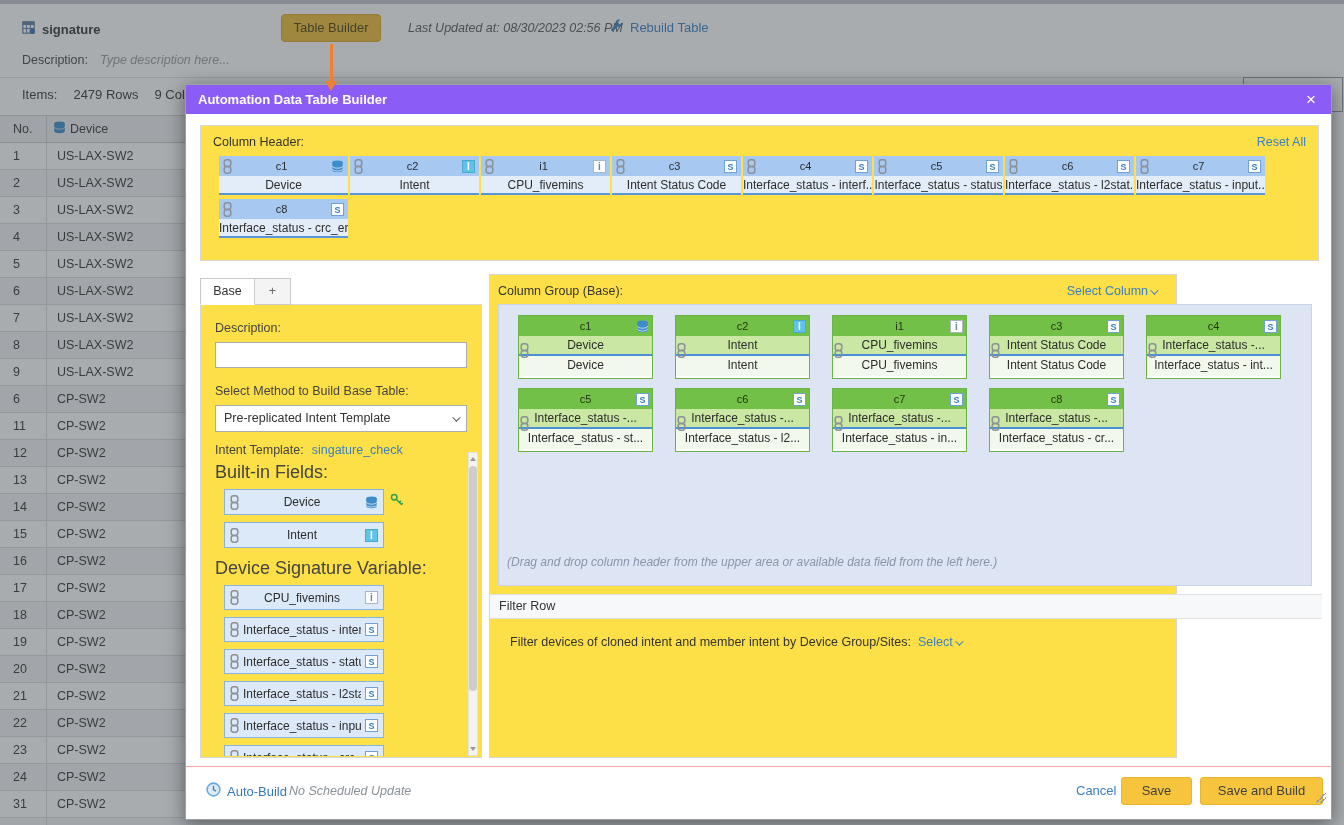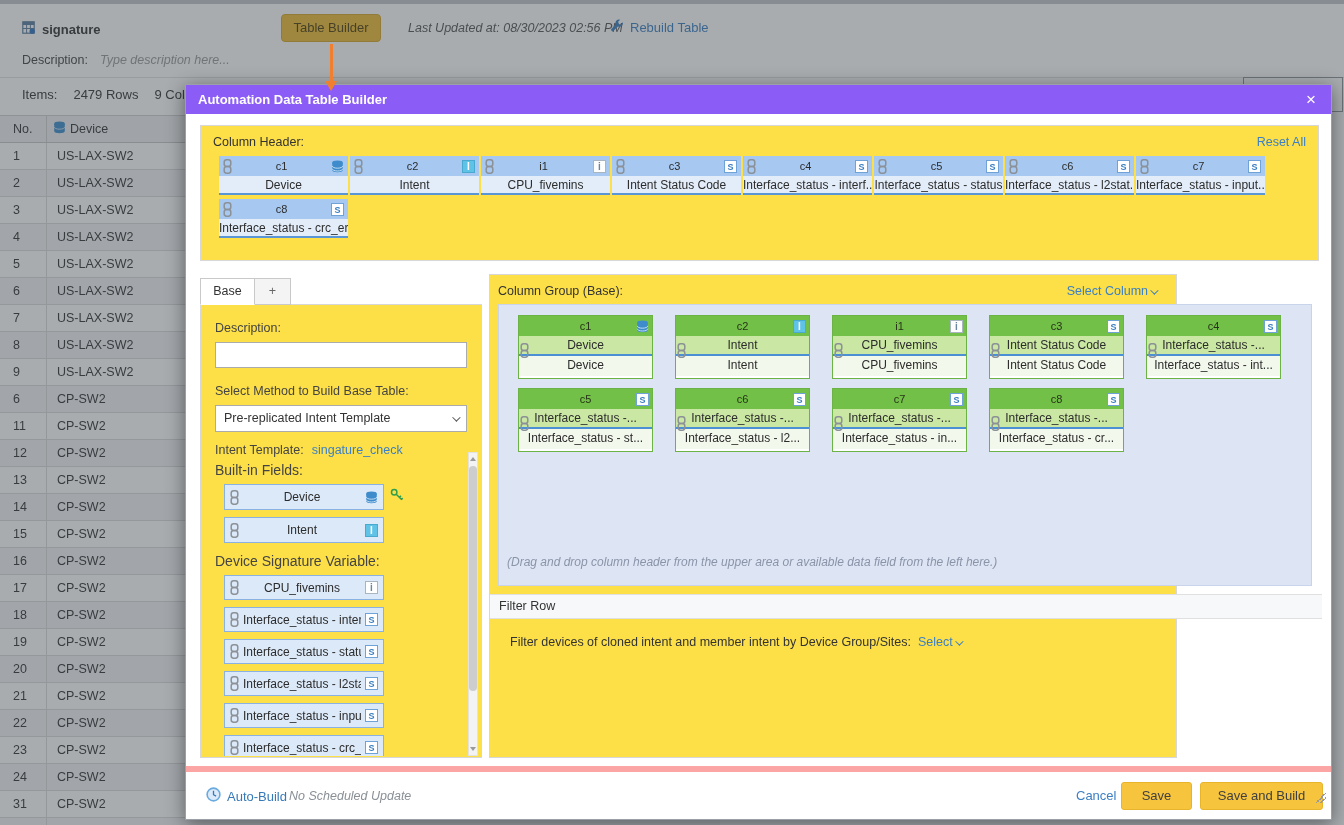--- a/index.html
+++ b/index.html
@@ -69,21 +69,21 @@
   .lpanel { position:absolute; left:14px; top:219px; width:282px; height:454px; }
   .lp-pad { padding:8px 14px 0 14px; }
   .lp-label { font-size:12.5px; color:#444; margin-top:8px; }
   .lp-input { width:252px; height:26px; border:1px solid #ababab; background:#fff; margin-top:7px; font-size:12.5px; padding:0 6px; }
   .lp-select { width:252px; height:27px; border:1px solid #ababab; background:#fff; margin-top:7px; font-size:12.5px; color:#333; line-height:25px; padding:0 8px; display:flex; align-items:center; cursor:pointer; }
   .lp-select span { flex:1; }
   .it-row { margin-top:11px; display:flex; gap:8px; font-size:12.5px; color:#444; }
 
   .lscroll { position:absolute; left:0; top:147px; width:262px; height:304px; overflow:hidden; }
   .ls-inner { padding-left:14px; }
-  .ls-label { font-size:14px; color:#444; margin-top:10px; margin-bottom:6px; }
+  .ls-label { font-size:18px; color:#444; margin-top:10px; margin-bottom:6px; }
   .fchip-row { display:flex; align-items:center; gap:6px; margin-left:9px; margin-bottom:7px; }
   .fchip { width:160px; height:25px; background:#dce9f8; border:1px solid #89b2e2; display:flex; align-items:center; gap:4px; padding:0 5px; font-size:12px; color:#2c2c2c; cursor:grab; }
   .fchip.tall { height:26px; }
   .fchip .fc-label { flex:1; text-align:center; white-space:nowrap; overflow:hidden; }
   .sbar { position:absolute; right:3px; top:147px; width:10px; height:304px; background:#f3f3f3; border:1px solid #e2e2e2; }
   .sb-up, .sb-dn { position:absolute; left:0; width:8px; height:10px; }
   .sb-up { top:1px; } .sb-dn { bottom:1px; }
   .sb-up:after { content:""; position:absolute; left:1px; top:3px; border-left:3px solid transparent; border-right:3px solid transparent; border-bottom:4px solid #9a9a9a; }
   .sb-dn:after { content:""; position:absolute; left:1px; top:3px; border-left:3px solid transparent; border-right:3px solid transparent; border-top:4px solid #9a9a9a; }
   .sb-thumb { position:absolute; left:0; top:13px; width:8px; height:225px; background:#cdcdcd; border-radius:4px; }
@@ -96,21 +96,21 @@
   .gc-hd { height:20px; background:#72c047; display:flex; align-items:center; padding:0 3px; }
   .gc-hd .sp { width:13px; }
   .gc-hd .cid { flex:1; text-align:center; font-size:11px; color:#273319; }
   .gc-mid { height:20px; background:#cae7a3; border-bottom:2px solid #4b8fd4; text-align:center; font-size:12px; color:#2c2c2c; line-height:19px; white-space:nowrap; overflow:hidden; }
   .gc-src { height:20px; background:#f3f8ed; text-align:center; font-size:12px; color:#2c2c2c; line-height:19px; white-space:nowrap; overflow:hidden; }
   .gc-chain { position:absolute; left:1px; top:27px; }
   .hint { position:absolute; left:8px; bottom:16px; font-size:12px; font-style:italic; color:#8a94a8; }
   .filter-bar { position:absolute; left:0; top:319px; width:832px; height:25px; background:#f7f8f9; border-top:1px solid #e0e0e0; border-bottom:1px solid #e0e0e0; font-size:12.5px; color:#333; line-height:23px; padding-left:9px; }
   .filter-line { position:absolute; left:20px; top:360px; font-size:12.5px; color:#333; display:flex; gap:7px; align-items:center; }
 
-  .m-footer { position:absolute; left:0; top:681px; width:1145px; height:41px; border-top:6px solid #fca5a5; }
+  .m-footer { position:absolute; left:0; top:681px; width:1145px; height:41px; border-top:1px solid #fca5a5; }
   .autobuild { position:absolute; left:20px; top:15px; display:flex; align-items:center; gap:6px; font-size:13px; color:#3579b8; cursor:pointer; }
   .sched { position:absolute; left:103px; top:17px; font-size:12.5px; font-style:italic; color:#8a9096; }
   .cancel { position:absolute; left:890px; top:16px; font-size:13px; }
   .gold-btn { position:absolute; top:10px; height:28px; background:#f7c53d; border:1px solid #e8b42c; border-radius:3px; font-size:13px; color:#3f3f3f; text-align:center; line-height:26px; cursor:pointer; }
   .btn-save { left:935px; width:71px; }
   .btn-sab { left:1014px; width:123px; }
   .resize { position:absolute; right:5px; bottom:4px; width:10px; height:10px;
     background:linear-gradient(135deg, transparent 45%, #9a9a9a 45%, #9a9a9a 55%, transparent 55%, transparent 70%, #9a9a9a 70%, #9a9a9a 80%, transparent 80%); cursor:nwse-resize; }
 
   .chev { display:inline-block; width:6px; height:6px; border-right:1.6px solid currentColor; border-bottom:1.6px solid currentColor; transform:rotate(45deg) translateY(-2px); margin-left:2px; }

